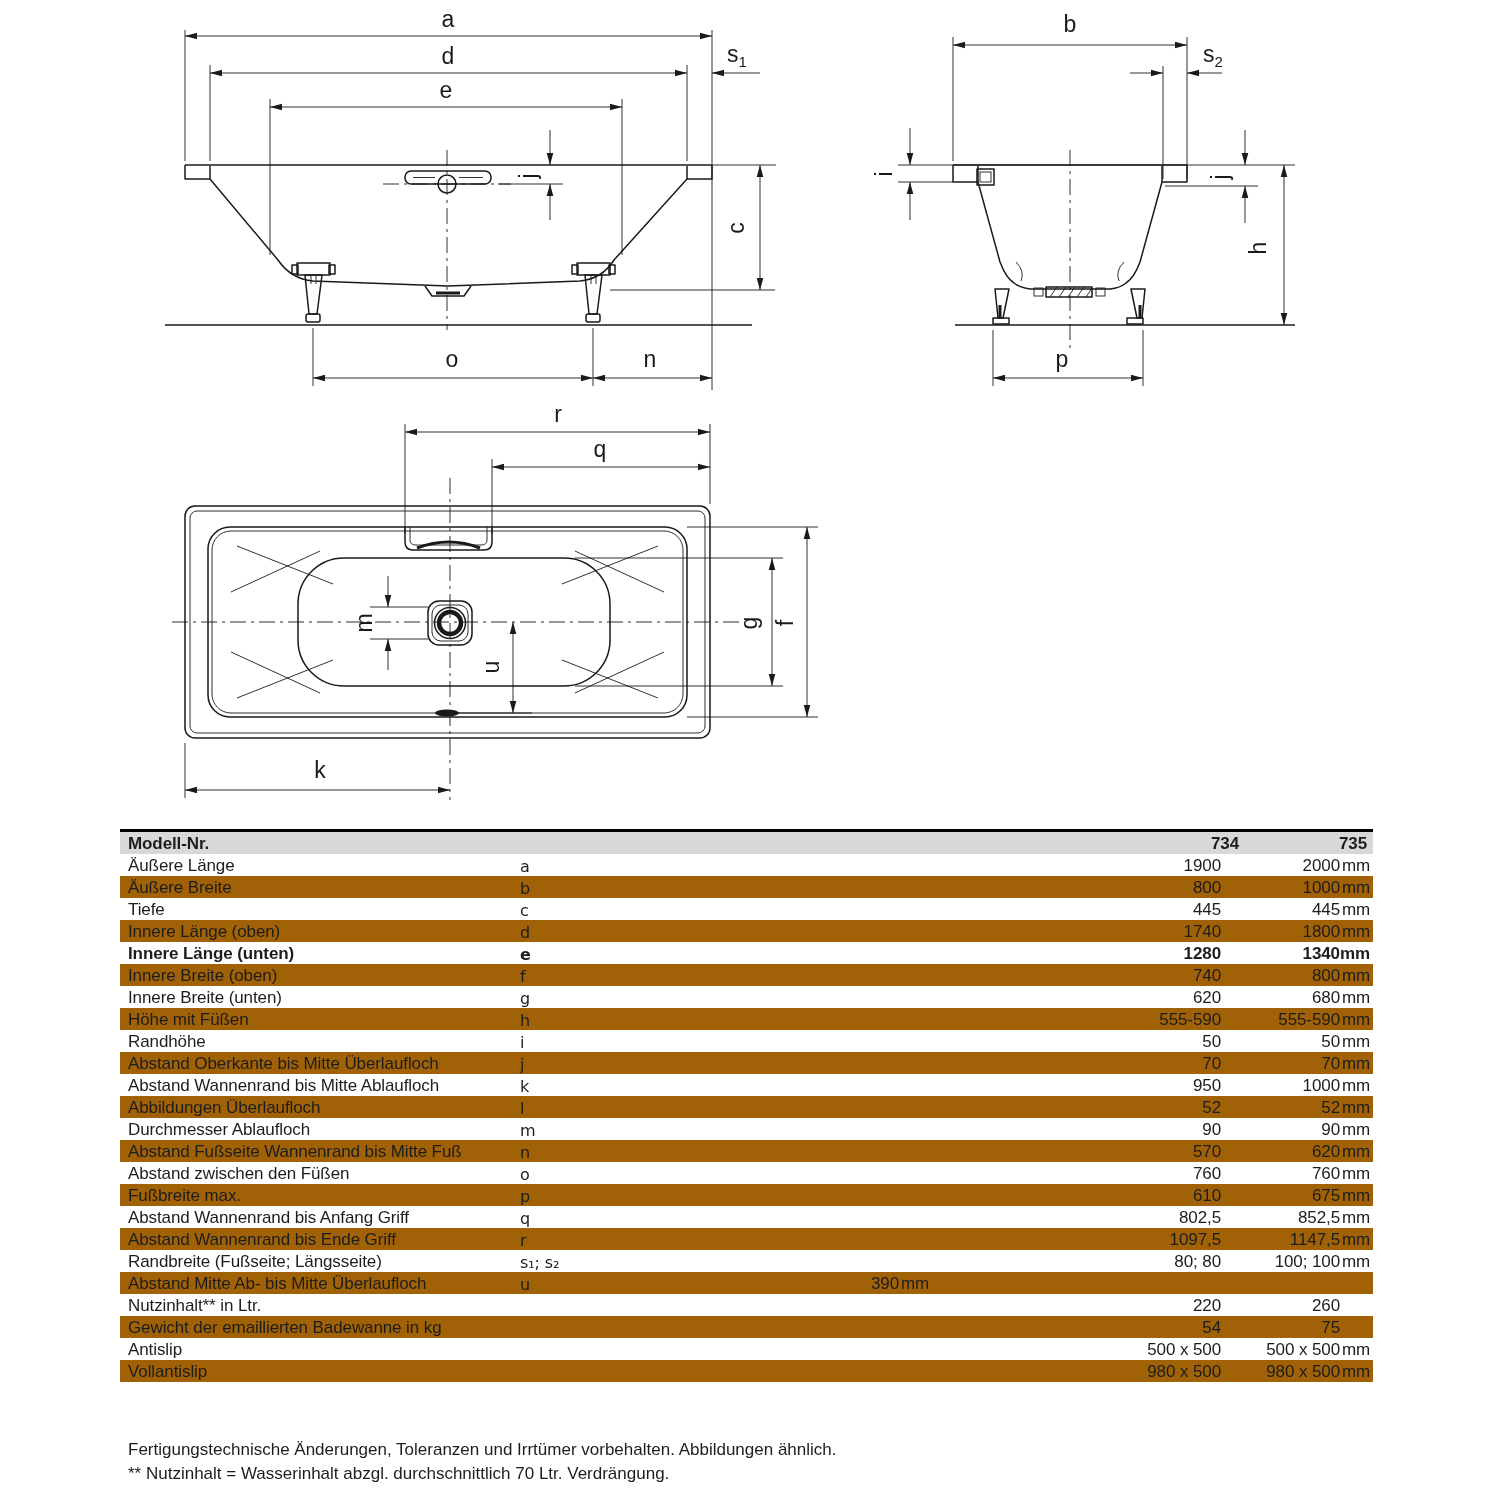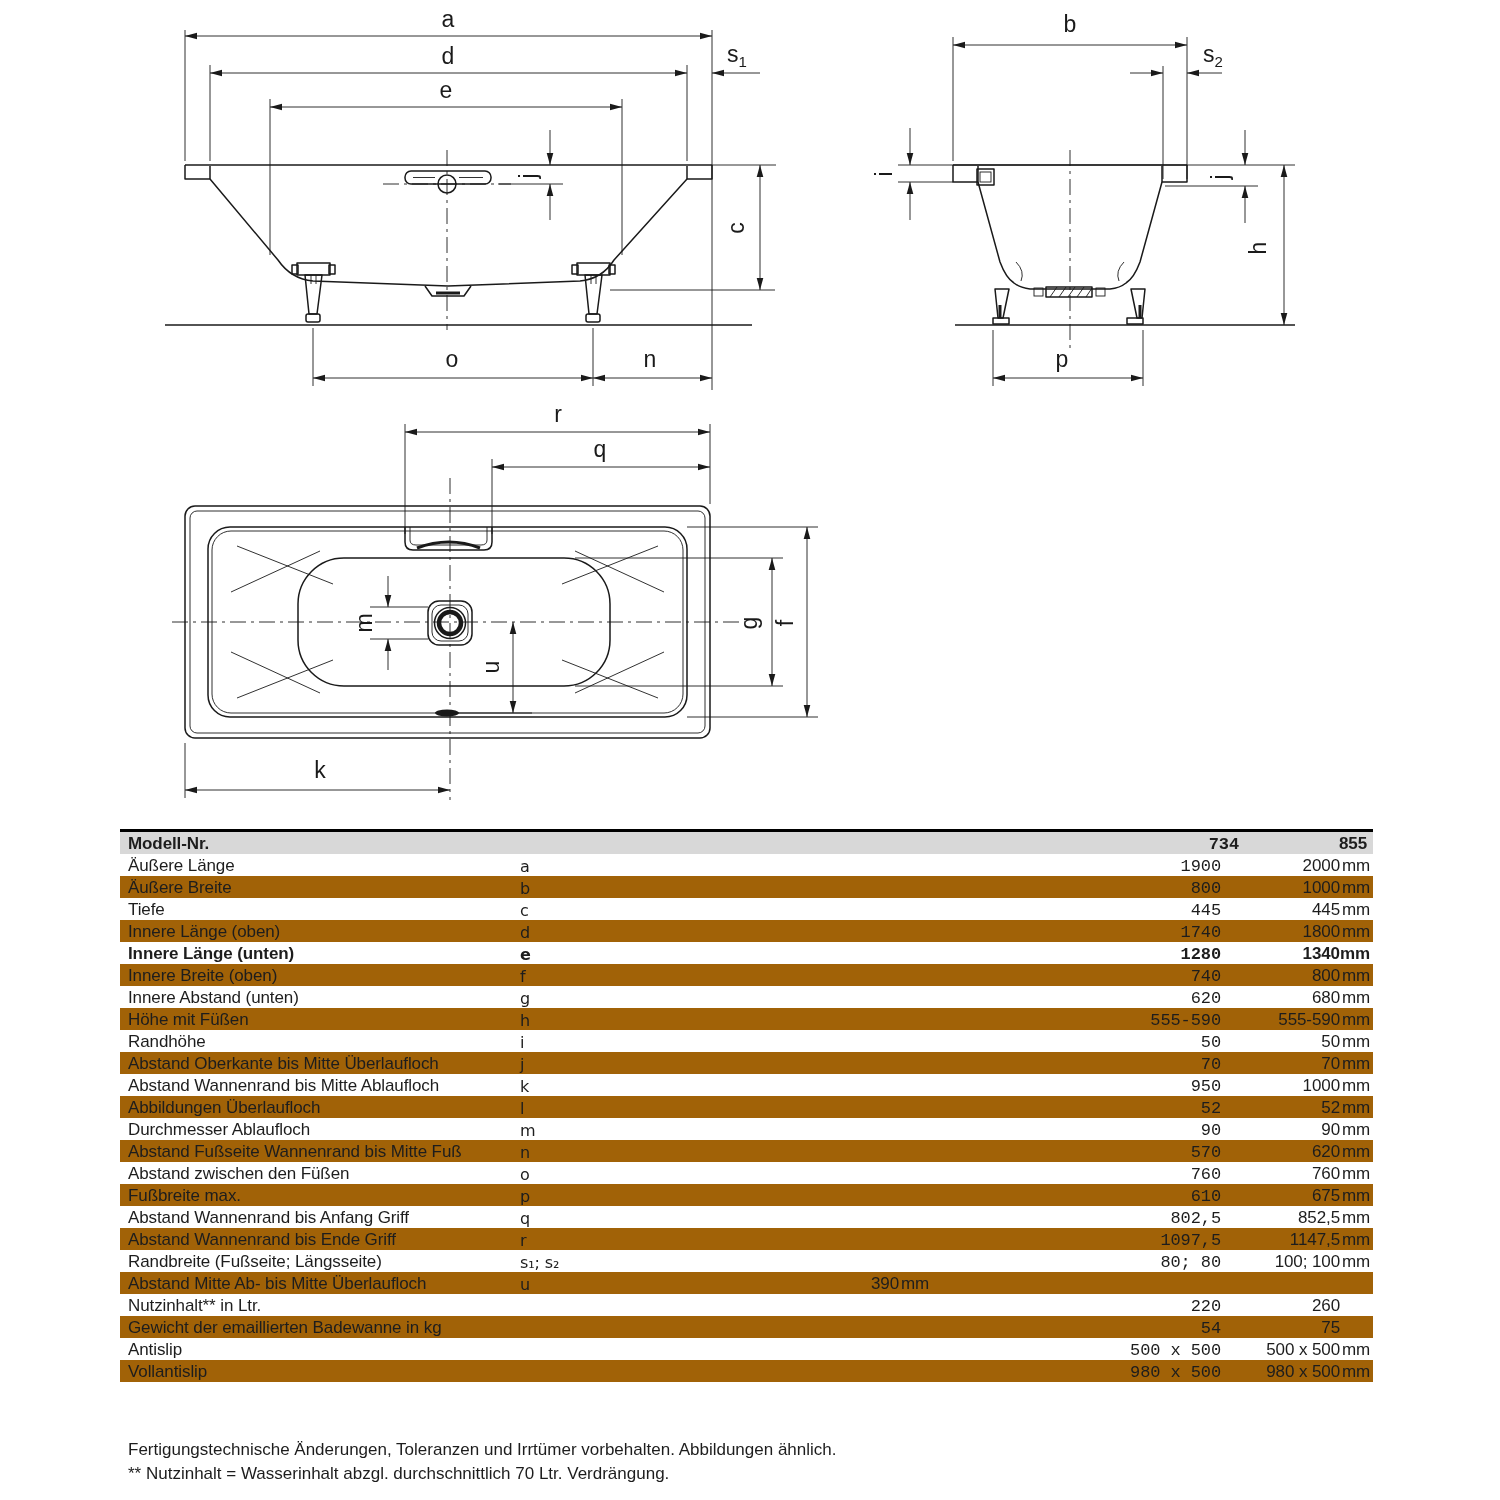--- a/index.html
+++ b/index.html
@@ -18,21 +18,21 @@
   svg .sub{font-size:15px;}
   
   .spec{position:absolute;left:120px;top:829px;width:1253px;border-top:3.5px solid #000;}
   .trow{display:flex;align-items:flex-end;height:22px;font-size:17px;letter-spacing:-0.1px;}
   .trow.shade{background:#a16207;}
   .trow.head{background:#d8d8d8;font-weight:bold;}
   .trow.b{font-weight:bold;}
   .cell{white-space:nowrap;}
   .lbl{flex:0 0 392px;padding-left:8px;overflow:hidden;}
   .sym{flex:0 0 260px;font-family:"DejaVu Sans","Liberation Sans",sans-serif;font-size:16px;}
-  .v1{flex:1 1 auto;text-align:right;font-family:Liberation Mono, monospace;}
+  .v1{flex:1 1 auto;text-align:right;}
   .v2{flex:0 0 128px;display:flex;margin-left:24px;}
   .v2 .num{flex:1 1 auto;text-align:right;}
   .v2 .unit{flex:0 0 30px;text-align:right;padding-right:3px;}
   .v2h{flex:0 0 128px;text-align:right;padding-right:6px;}
   .foot{position:absolute;left:128px;top:1438px;font-size:17px;line-height:23.5px;}
 </style>
 </head>
 <body>
 
 <div class="page">
@@ -188,21 +188,21 @@
       <text transform="translate(793,623) rotate(-90)" text-anchor="middle">f</text>
       <text x="320" y="778" text-anchor="middle">k</text>
     </g>
   </svg>
 
   <div class="spec">
     <div class="trow head">
       <div class="cell lbl">Modell-Nr.</div>
       <div class="cell sym"></div>
       <div class="cell v1">734</div>
-      <div class="cell v2h">855</div>
+      <div class="cell v2h">735</div>
     </div>
     <div id="table-rows">
         <div class="trow">
           <div class="cell lbl">Äußere Länge</div>
           <div class="cell sym">a</div>
           <div class="cell v1">1900</div>
           <div class="cell v2">
             <span class="num">2000</span>
             <span class="unit">mm</span>
           </div>
@@ -246,21 +246,21 @@
         <div class="trow shade">
           <div class="cell lbl">Innere Breite (oben)</div>
           <div class="cell sym">f</div>
           <div class="cell v1">740</div>
           <div class="cell v2">
             <span class="num">800</span>
             <span class="unit">mm</span>
           </div>
         </div>
         <div class="trow">
-          <div class="cell lbl">Innere Abstand (unten)</div>
+          <div class="cell lbl">Innere Breite (unten)</div>
           <div class="cell sym">g</div>
           <div class="cell v1">620</div>
           <div class="cell v2">
             <span class="num">680</span>
             <span class="unit">mm</span>
           </div>
         </div>
         <div class="trow shade">
           <div class="cell lbl">Höhe mit Füßen</div>
           <div class="cell sym">h</div>

